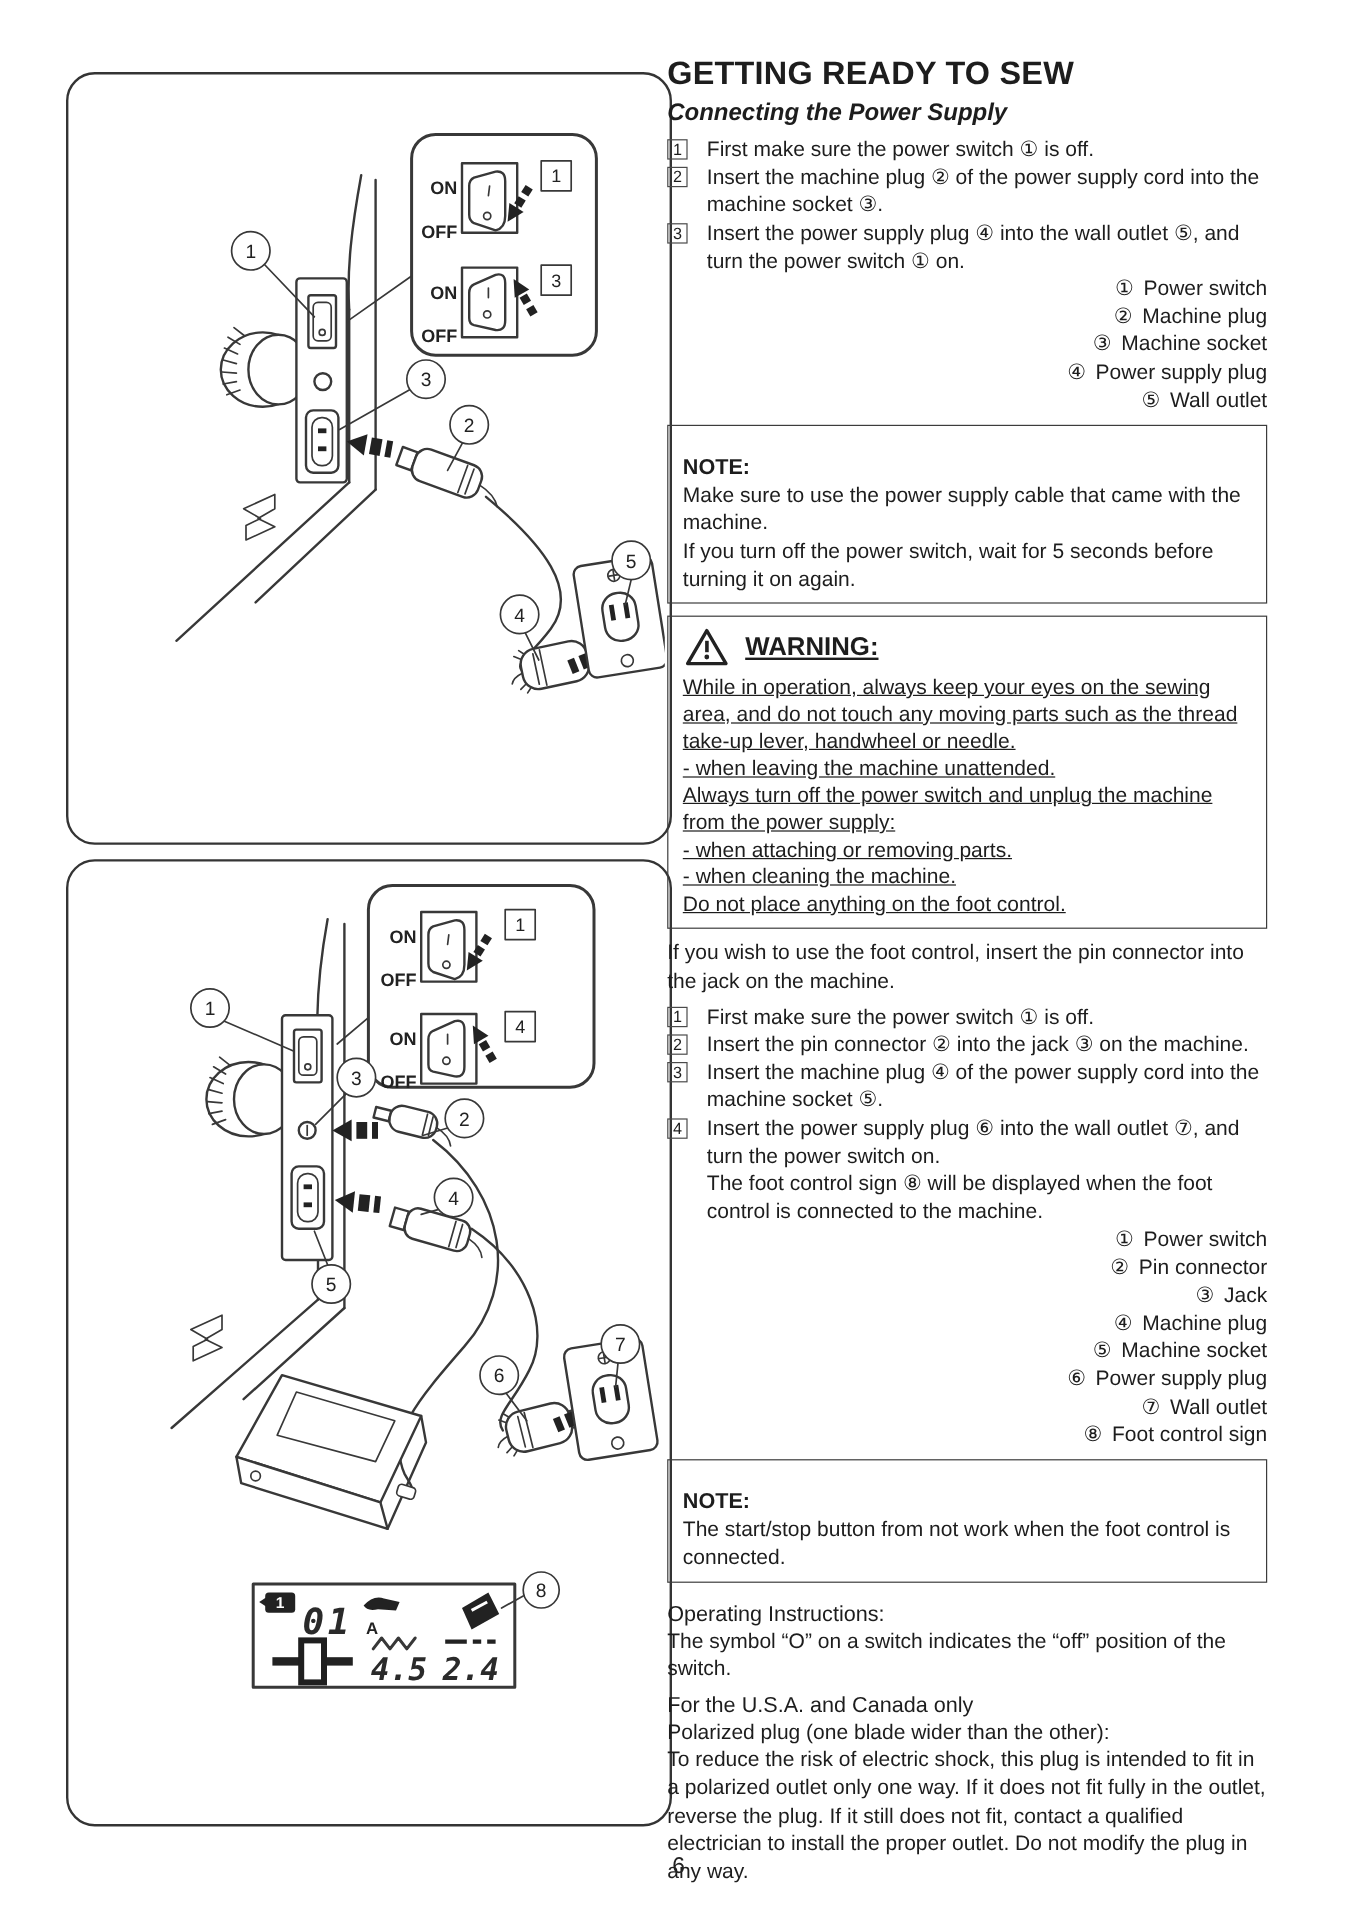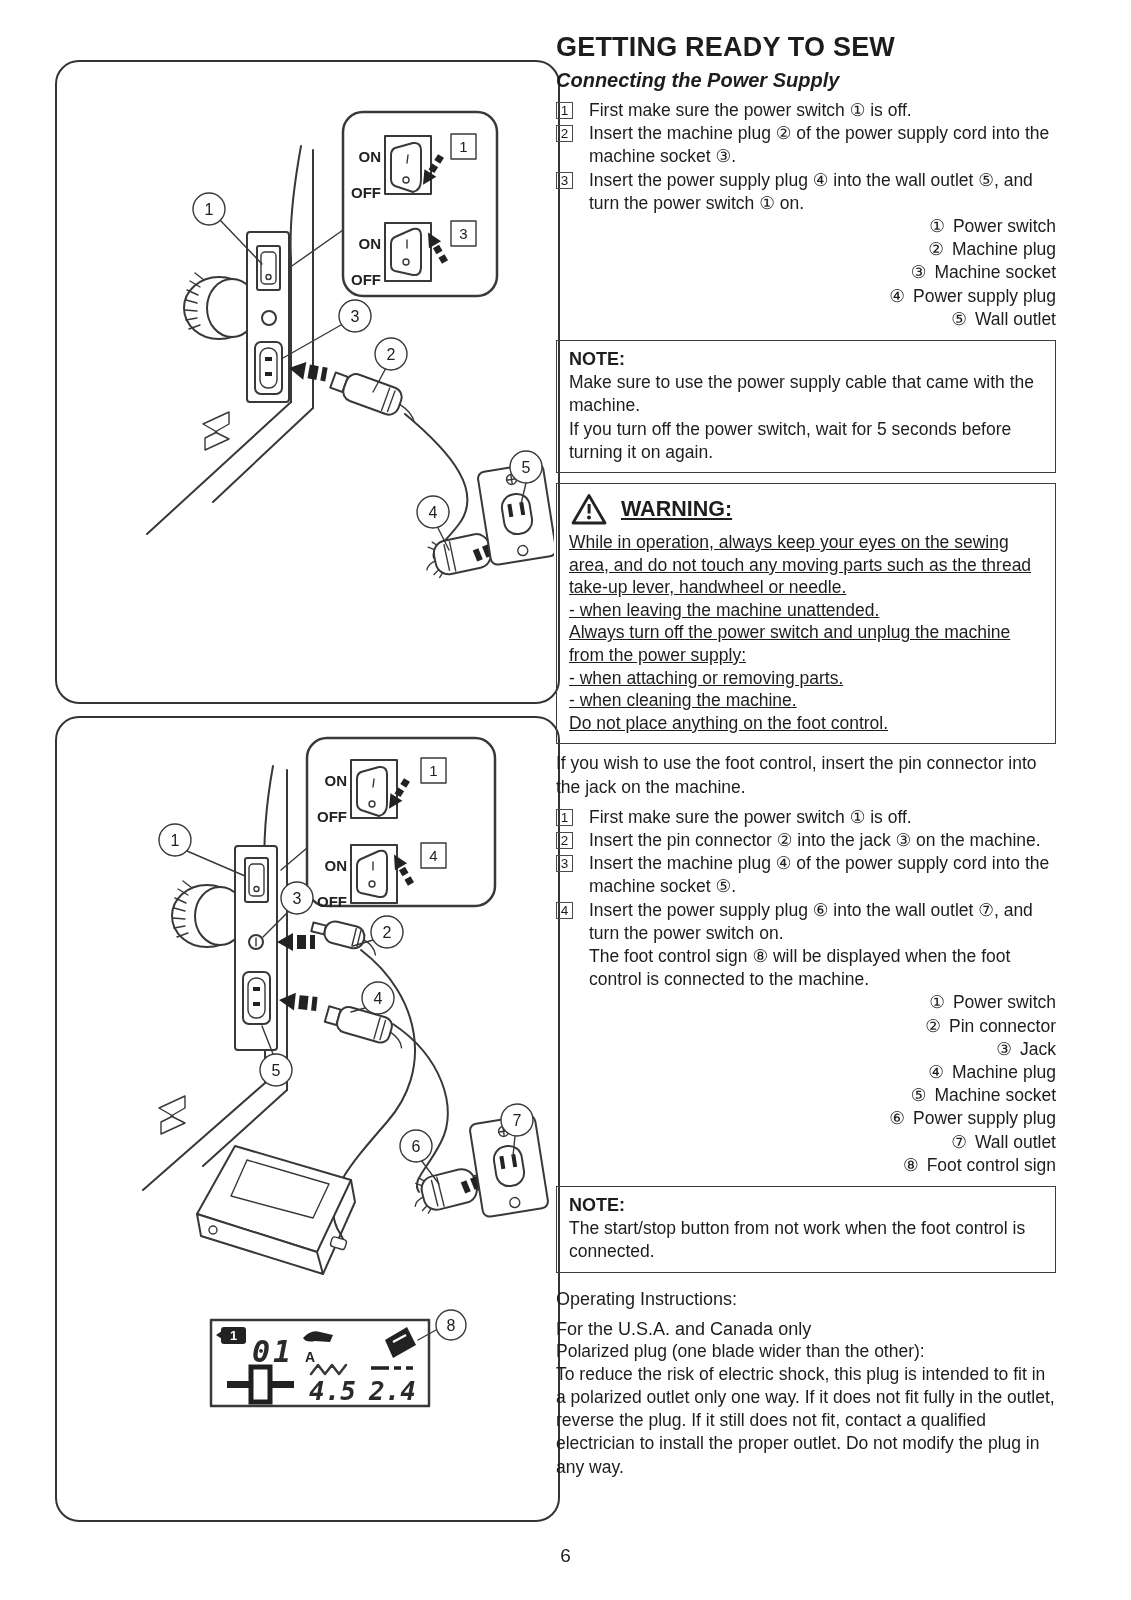--- a/index.html
+++ b/index.html
@@ -3,30 +3,30 @@
 <meta charset="utf-8">
 <style>
   html,body{margin:0;padding:0;background:#ffffff;}
   .page{position:relative;width:1131px;height:1600px;background:#fff;overflow:hidden;
         font-family:"Liberation Sans",sans-serif;color:#1d1d1d;}
   .fig-box{position:absolute;border:2px solid #343434;border-radius:24px;background:#fff;padding-left:28px;}
   #fig1{left:55px;top:60px;width:473px;height:640px;}
   #fig2{left:55px;top:716px;width:473px;height:802px;}
   .fig-box svg{display:block;}
 
-  .right-col{position:absolute;left:556px;top:32px;width:500px;}
+  .right-col{position:absolute;left:556px;top:46px;width:500px;}
   .h1{font-size:27px;font-weight:bold;letter-spacing:.2px;}
   .h2{font-size:20px;font-weight:bold;margin-top:6px;font-style:italic;}
   .steps{list-style:none;margin:7px 0 0;padding:0;font-size:17.5px;line-height:23.2px;}
   .steps li{position:relative;padding-left:33px;}
   .sq{position:absolute;left:0;top:3px;width:17px;height:17px;border:1.3px solid #4a4a4a;
       font-size:13.5px;line-height:16px;text-align:center;box-sizing:border-box;}
   .parts{list-style:none;margin:0 0 0 42px;padding:0;font-size:17.5px;line-height:23.2px;text-align:right;}
   .circ{margin-right:8px;}
-  .note{border:1.6px solid #3c3c3c;padding:7px 12px 8px;margin-top:9px;
+  .note{border:1.6px solid #3c3c3c;padding:23px 12px 8px;margin-top:9px;
         font-size:17.5px;line-height:23.2px;}
   .note-h{font-weight:bold;font-size:18px;}
   .warn{border:1.6px solid #3c3c3c;padding:7px 12px 9px;margin-top:10px;
         font-size:17.5px;line-height:22.6px;text-decoration:underline;}
   .warn-h{display:flex;align-items:center;gap:14px;font-weight:bold;font-size:21.5px;
           margin:2px 0 5px;padding-left:2px;}
   .body-p{font-size:17.5px;line-height:23.2px;}
   .intro{margin-top:8px;}
   .bold-h{font-weight:normal;font-size:18px;}
   .op{margin-top:16px;}
@@ -453,20 +453,21 @@
       <li><span class="circ">⑧</span><span>Foot control sign</span></li>
     </ul>
 
     <div class="note">
       <div class="note-h">NOTE:</div>
       <div>The start/stop button from not work when the foot control is connected.</div>
     </div>
 
     <div class="op">
       <div class="bold-h">Operating Instructions:</div>
+      <div class="body-p">The symbol “O” on a switch indicates the “off” position of the switch.</div>
     </div>
 
     <div class="usa">
       <div class="bold-h">For the U.S.A. and Canada only</div>
       <div class="body-p">Polarized plug (one blade wider than the other):</div>
       <div class="body-p">To reduce the risk of electric shock, this plug is intended to fit in a polarized outlet only one way. If it does not fit fully in the outlet, reverse the plug. If it still does not fit, contact a qualified electrician to install the proper outlet. Do not modify the plug in any way.</div>
     </div>
   </div>
 
   <div class="pageno">6</div>

